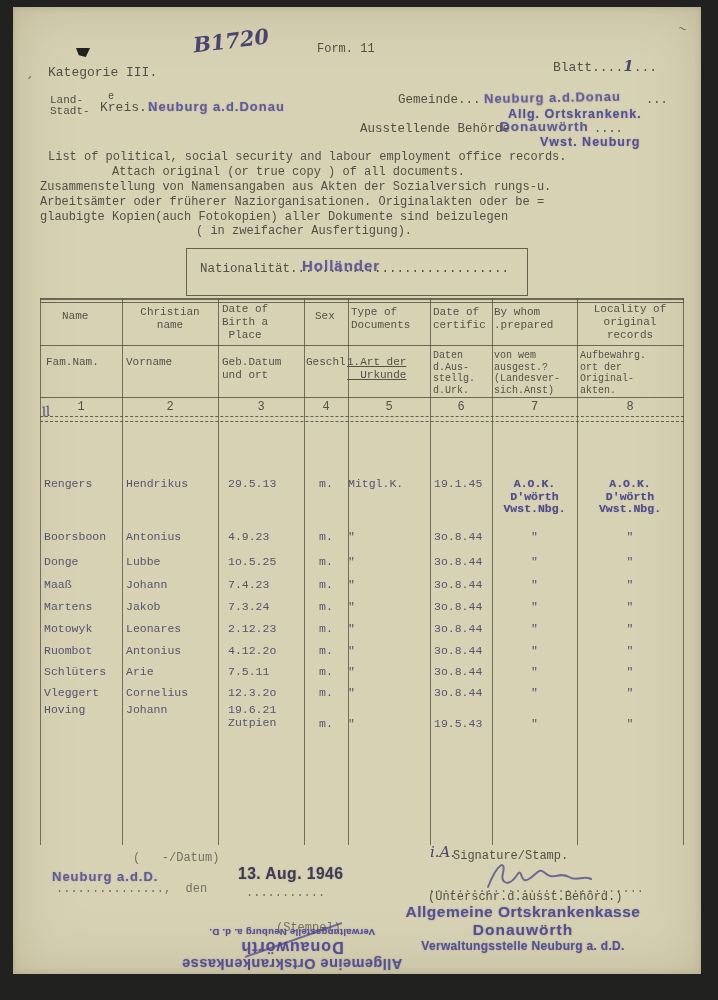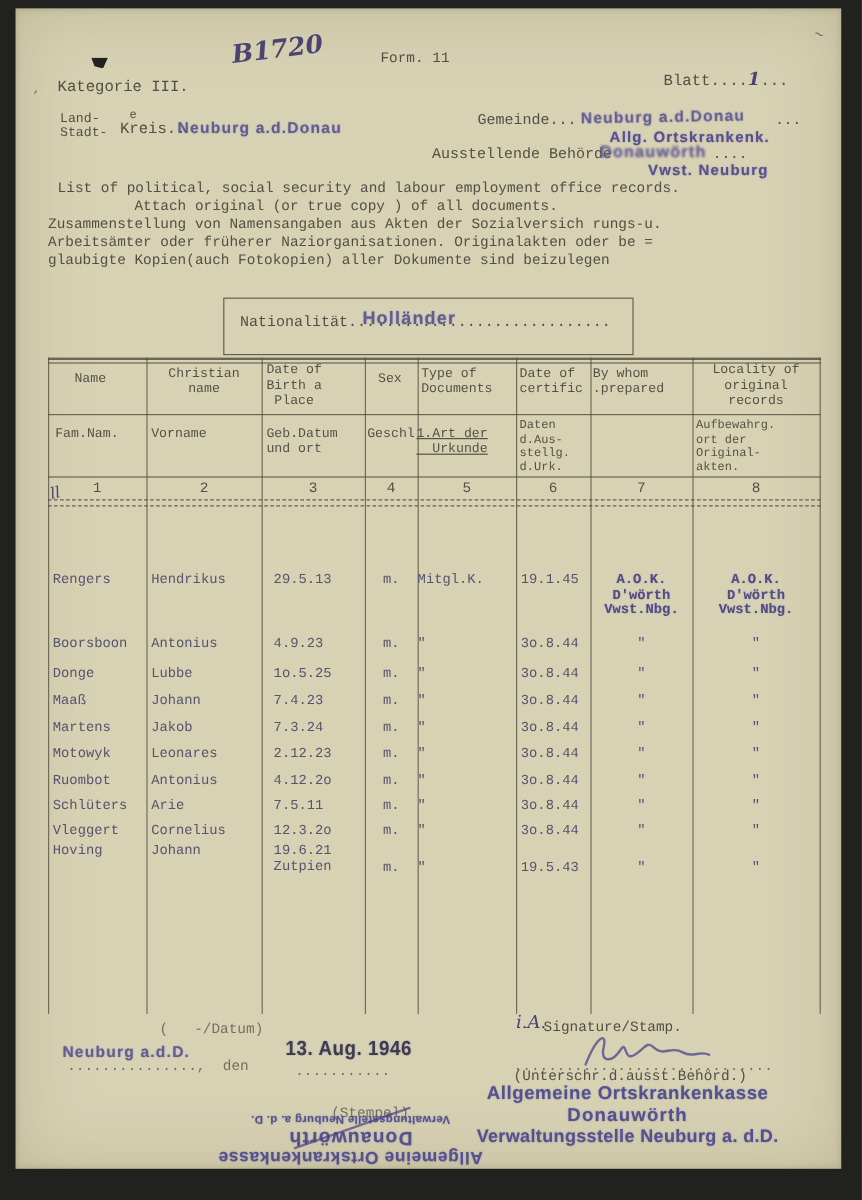--- a/index.html
+++ b/index.html
@@ -65,20 +65,21 @@
   <div class="typed" style="left:360px;top:122px;font-size:12.5px;">Ausstellende Behörde</div>
   <div class="stamp smudge" style="left:500px;top:119px;font-size:13.5px;filter:blur(.7px);">Donauwörth</div>
   <div class="typed" style="left:594px;top:122px;">....</div>
   <div class="stamp" style="left:540px;top:135px;font-size:12.5px;">Vwst. Neuburg</div>
 
   <div class="typed" style="left:48px;top:150px;">List of political, social security and labour employment office records.</div>
   <div class="typed" style="left:112px;top:165px;">Attach original (or true copy ) of all documents.</div>
   <div class="typed" style="left:40px;top:180px;">Zusammenstellung von Namensangaben aus Akten der Sozialversich rungs-u.</div>
   <div class="typed" style="left:40px;top:195px;">Arbeitsämter oder früherer Naziorganisationen. Originalakten oder be =</div>
   <div class="typed" style="left:40px;top:210px;">glaubigte Kopien(auch Fotokopien) aller Dokumente sind beizulegen</div>
+  <div class="typed" style="left:196px;top:224px;">( in zweifacher Ausfertigung).</div>
 
   <div class="natbox"></div>
   <div class="typed" style="left:200px;top:262px;font-size:12.5px;">Nationalität...</div>
   <div class="typed" style="left:314px;top:262px;font-size:12.5px;">..........................</div>
   <div class="stamp smudge" style="left:302px;top:257px;font-size:15px;filter:blur(.5px);">Holländer</div>
 
   <div class="hline" style="left:40px;top:298px;width:644px;height:1.5px;"></div>
   <div class="hline" style="left:40px;top:302px;width:644px;"></div>
   <div class="hline" style="left:40px;top:345px;width:644px;"></div>
   <div class="hline" style="left:40px;top:397px;width:644px;"></div>
@@ -114,20 +115,24 @@
   <div class="hcell" style="left:126px;top:356px;">Vorname</div>
   <div class="hcell" style="left:222px;top:356px;">Geb.Datum
 und ort</div>
   <div class="hcell" style="left:306px;top:356px;">Geschl</div>
   <div class="hcell" style="left:347px;top:356px;text-decoration:underline;">1.Art der
   Urkunde</div>
   <div class="hcell hsmall" style="left:433px;top:350px;">Daten
 d.Aus-
 stellg.
 d.Urk.</div>
+  <div class="hcell hsmall" style="left:494px;top:350px;">von wem
+ausgest.?
+(Landesver-
+sich.Anst)</div>
   <div class="hcell hsmall" style="left:580px;top:350px;">Aufbewahrg.
 ort der
 Original-
 akten.</div>
 
   <div class="num" style="left:40px;top:400px;width:82px;">1</div>
   <div class="num" style="left:122px;top:400px;width:96px;">2</div>
   <div class="num" style="left:218px;top:400px;width:86px;">3</div>
   <div class="num" style="left:304px;top:400px;width:44px;">4</div>
   <div class="num" style="left:348px;top:400px;width:82px;">5</div>
@@ -262,15 +267,15 @@
     <div class="stamp" style="position:static;font-size:16px;">Donauwörth</div>
     <div class="stamp" style="position:static;font-size:9.5px;letter-spacing:.3px;">Verwaltungsstelle Neuburg a. d. D.</div>
   </div>
   <svg style="position:absolute;left:240px;top:915px;" width="110" height="45">
     <path d="M5 42 L102 8" stroke="#4a4585" stroke-width="2" opacity=".7" fill="none"></path>
   </svg>
 
   <div style="position:absolute;left:382px;top:903px;width:282px;text-align:center;">
     <div class="stamp" style="position:static;font-size:15.5px;letter-spacing:.5px;">Allgemeine Ortskrankenkasse</div>
     <div class="stamp" style="position:static;font-size:15.5px;">Donauwörth</div>
-    <div class="stamp" style="position:static;font-size:15px;letter-spacing:.3px;">Verwaltungsstelle Neuburg a. d.D.</div>
+    <div class="stamp" style="position:static;font-size:12px;letter-spacing:.3px;">Verwaltungsstelle Neuburg a. d.D.</div>
   </div>
 </div>
 
 </body></html>

